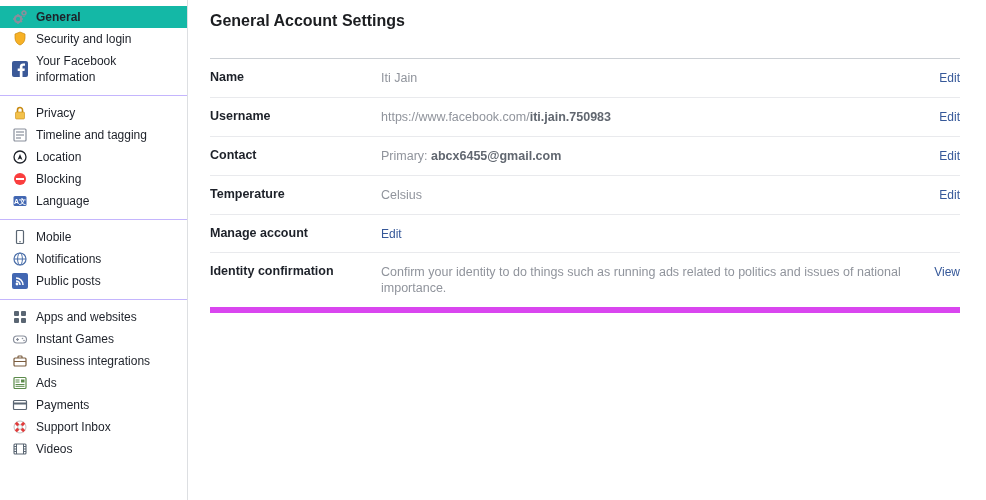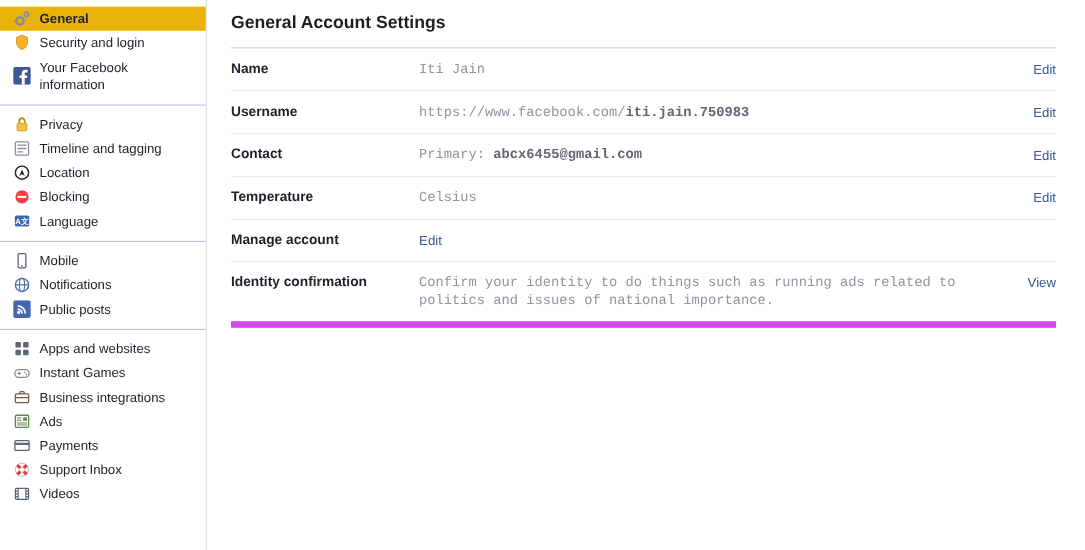--- a/index.html
+++ b/index.html
@@ -2,30 +2,30 @@
 <html><head>
 <meta charset="utf-8">
 <style>
   * { box-sizing: border-box; margin: 0; padding: 0; }
   html, body { width: 986px; height: 500px; font-family: Helvetica, Arial, sans-serif; font-size: 12px; color: #1d2129; background: #fff; }
   .layout { display: flex; width: 100%; height: 100%; }
   .sidebar { width: 188px; border-right: 1px solid #dddfe2; padding-top: 2px; }
   .nav-group { padding: 4px 0; }
   .nav-group + .nav-group { border-top: 1px solid #c4b5fd; margin-top: 3px; padding-top: 6px; }
   .nav-item { display: flex; align-items: center; padding: 3px 10px 3px 12px; cursor: pointer; line-height: 16px; color: #1d2129; }
-  .nav-item.active { background: #eab308; font-weight: 700; }
+  .nav-item.active { background: #14b8a6; font-weight: 700; }
   .nav-icon { width: 16px; height: 16px; margin-right: 8px; flex: 0 0 16px; display: inline-flex; align-items: center; justify-content: center; }
   .nav-label { flex: 1; font-size: 12px; }
   .content { flex: 1; padding: 8px 26px 0 22px; }
-  .page-title { font-size: 16px; font-weight: 700; color: #1c1e21; margin: 4px 0 13px 0; }
+  .page-title { font-size: 16px; font-weight: 700; color: #1c1e21; margin: 4px 0 28px 0; }
   .settings-table { width: 100%; border-top: 1px solid #ccd0d5; }
   .row { display: flex; align-items: flex-start; padding: 11px 0; border-bottom: 1px solid #e9eaed; }
   .row:last-child { border-bottom: 6px solid #d946ef; }
   .row-label { width: 171px; font-weight: 700; color: #1d2129; font-size: 12.5px; }
-  .row-value { flex: 1; color: #90949c; font-size: 12.5px; padding-right: 4px; line-height: 16px; font-family: Liberation Mono, monospace; }
+  .row-value { flex: 1; color: #90949c; font-size: 12.5px; padding-right: 4px; line-height: 16px; }
   .row-value .primary-lbl { color: #90949c; }
   .row-value .strong { color: #616770; font-weight: 600; }
   .row-action { color: #365899; font-size: 12px; cursor: pointer; text-align: left; padding-top: 1px; }
   
   .nav-icon svg { width: 16px; height: 16px; display: block; }
 </style>
 </head>
 <body>
 
 <div class="layout">

